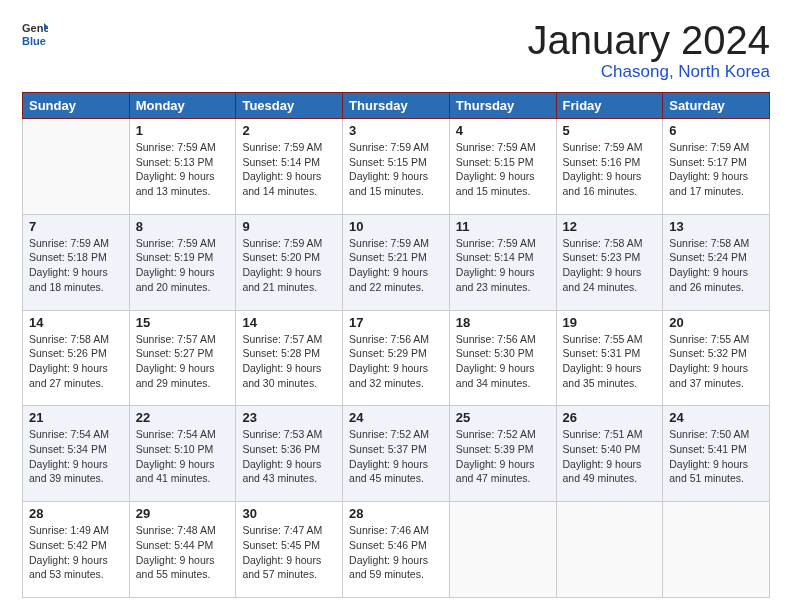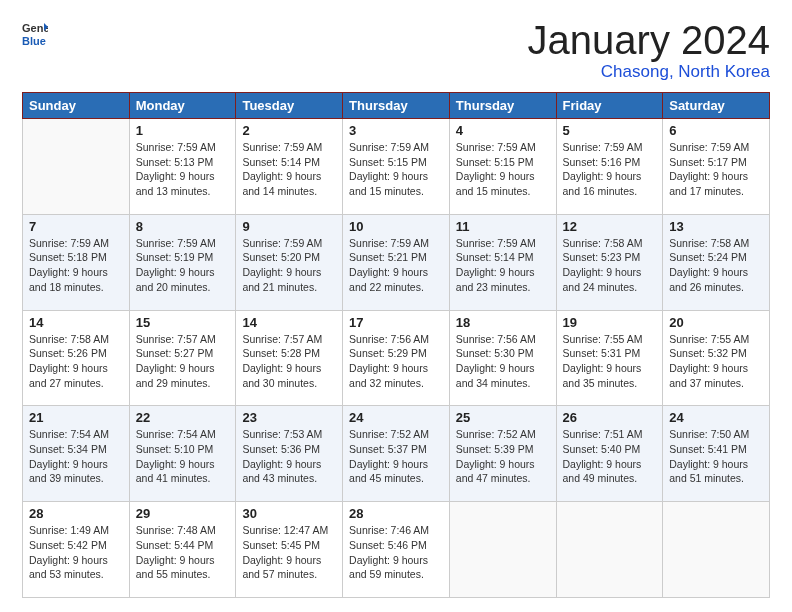--- a/index.html
+++ b/index.html
@@ -293,21 +293,21 @@
         <div class="day-info">Daylight: 9 hours and 53 minutes.</div>
       </td>
           <td>
         <div class="day-number">29</div>
         <div class="day-info">Sunrise: 7:48 AM</div>
         <div class="day-info">Sunset: 5:44 PM</div>
         <div class="day-info">Daylight: 9 hours and 55 minutes.</div>
       </td>
           <td>
         <div class="day-number">30</div>
-        <div class="day-info">Sunrise: 12:47 AM</div>
+        <div class="day-info">Sunrise: 7:47 AM</div>
         <div class="day-info">Sunset: 5:45 PM</div>
         <div class="day-info">Daylight: 9 hours and 57 minutes.</div>
       </td>
           <td>
         <div class="day-number">28</div>
         <div class="day-info">Sunrise: 7:46 AM</div>
         <div class="day-info">Sunset: 5:46 PM</div>
         <div class="day-info">Daylight: 9 hours and 59 minutes.</div>
       </td>
           <td class="empty-cell"></td>

